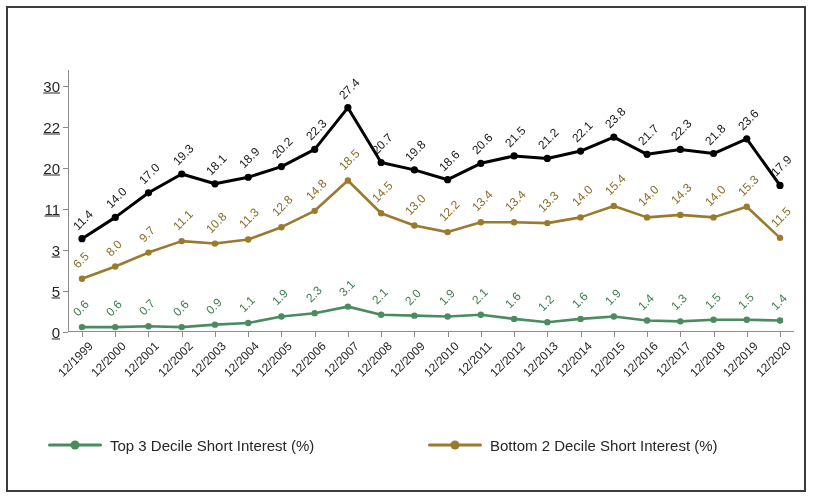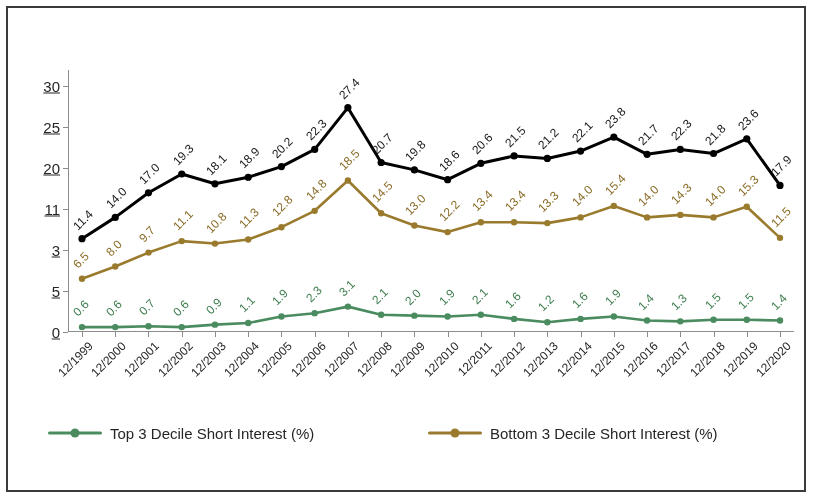--- a/index.html
+++ b/index.html
@@ -108,21 +108,21 @@
     white-space: nowrap;
     transform-origin: left bottom;
     transform: rotate(-45deg);
   }
   .lbl-s0 { color: #3f7e50; }
   .lbl-s1 { color: #8a6d28; }
   .lbl-s2 { color: #1a1a1a; }
   #legend {
     position: absolute;
     left: 40px;
-    top: 408px;
+    top: 420px;
     width: 730px;
     height: 70px;
   }
   .legend-row {
     display: flex;
     align-items: center;
   }
   .legend-item {
     display: flex;
     align-items: center;
@@ -185,21 +185,21 @@
           <div style="position: absolute; left: 0px; top: 139.188px;">
             <div class="ytick-mark"></div>
             <div class="ytick-label">11</div>
           </div>
           <div style="position: absolute; left: 0px; top: 98.25px;">
             <div class="ytick-mark"></div>
             <div class="ytick-label">20</div>
           </div>
           <div style="position: absolute; left: 0px; top: 57.3125px;">
             <div class="ytick-mark"></div>
-            <div class="ytick-label">25</div>
+            <div class="ytick-label">22</div>
           </div>
           <div style="position: absolute; left: 0px; top: 16.375px;">
             <div class="ytick-mark"></div>
             <div class="ytick-label">30</div>
           </div>
         </div>
       <div id="xticks">
           <div class="xtick-mark" style="left: 14px;"></div>
           <div class="xtick-label" style="left: 18px;">12/1999</div>
           <div class="xtick-mark" style="left: 47.2381px;"></div>
@@ -393,19 +393,19 @@
             <span class="bar" id="key0bar" style="background: rgb(74, 140, 95);"></span>
               <span class="dot" id="key0dot" style="background: rgb(74, 140, 95);"></span>
           </span>
           <span class="legend-label">Top 3 Decile Short Interest (%)</span>
         </div>
         <div class="legend-item">
           <span class="legend-key">
             <span class="bar" id="key1bar" style="background: rgb(154, 123, 46);"></span>
               <span class="dot" id="key1dot" style="background: rgb(154, 123, 46);"></span>
           </span>
-          <span class="legend-label">Bottom 3 Decile Short Interest (%)</span>
+          <span class="legend-label">Bottom 2 Decile Short Interest (%)</span>
         </div>
       </div>
     </div>
 
   </div>
 </div>
 
 </body></html>

